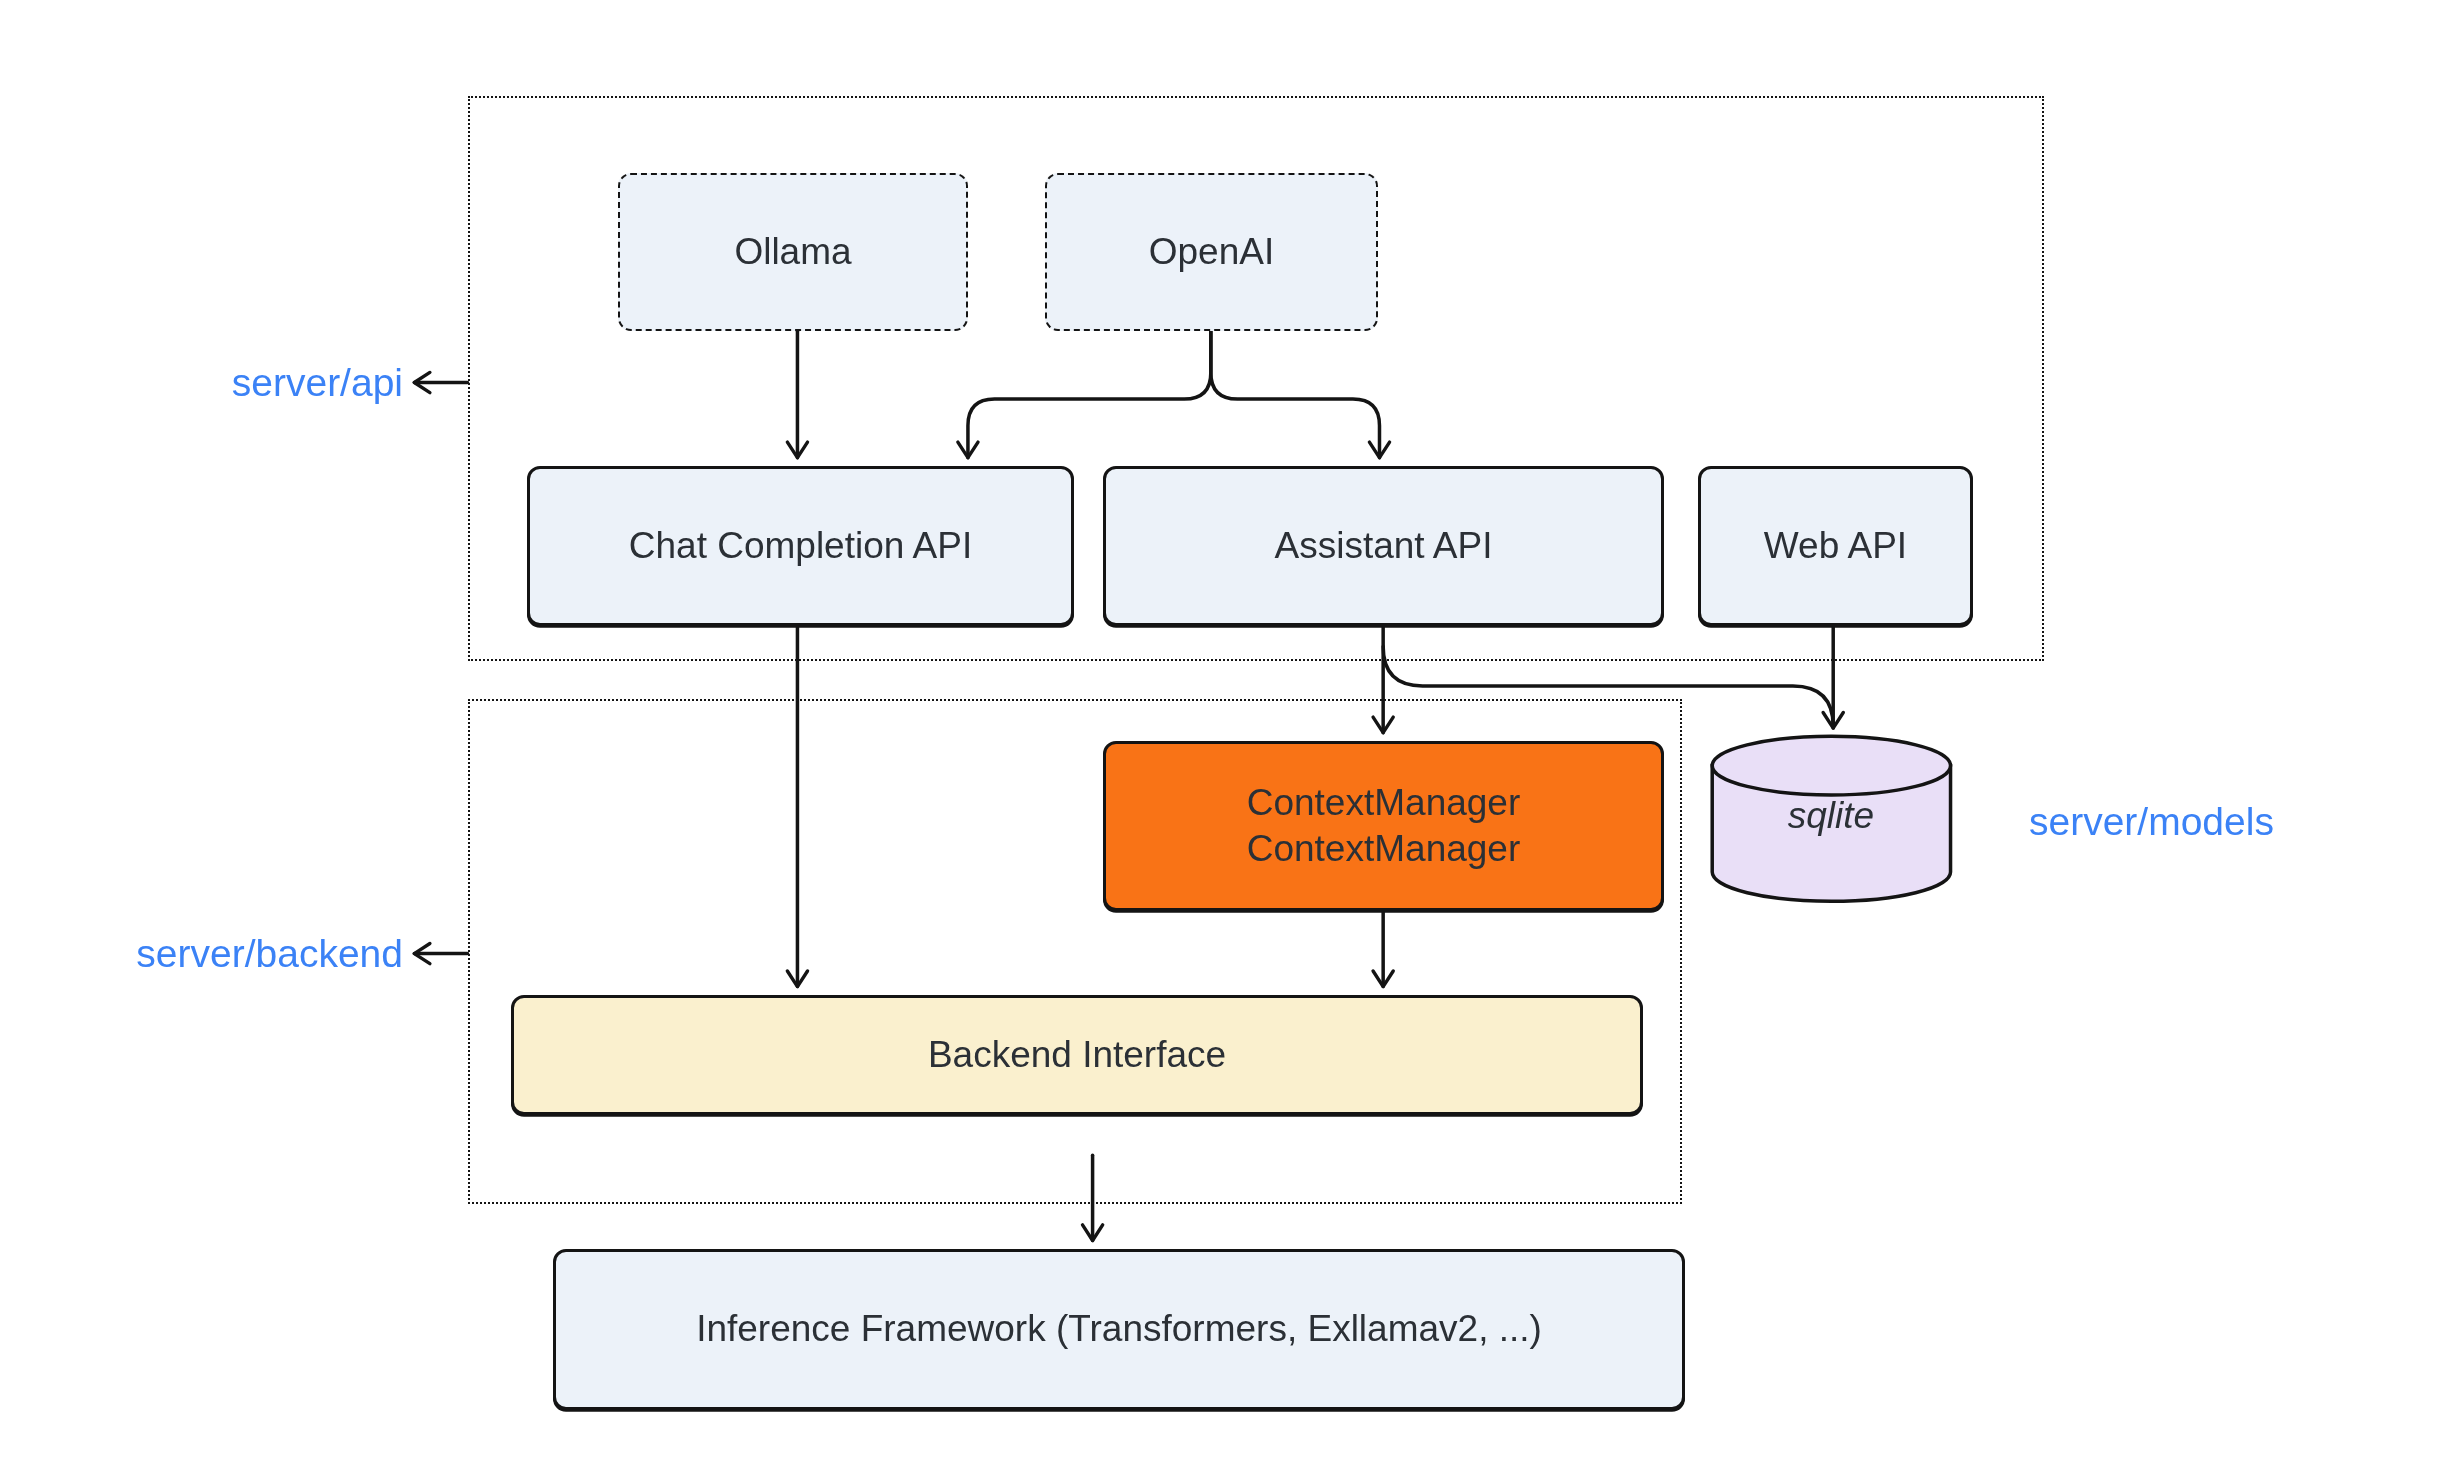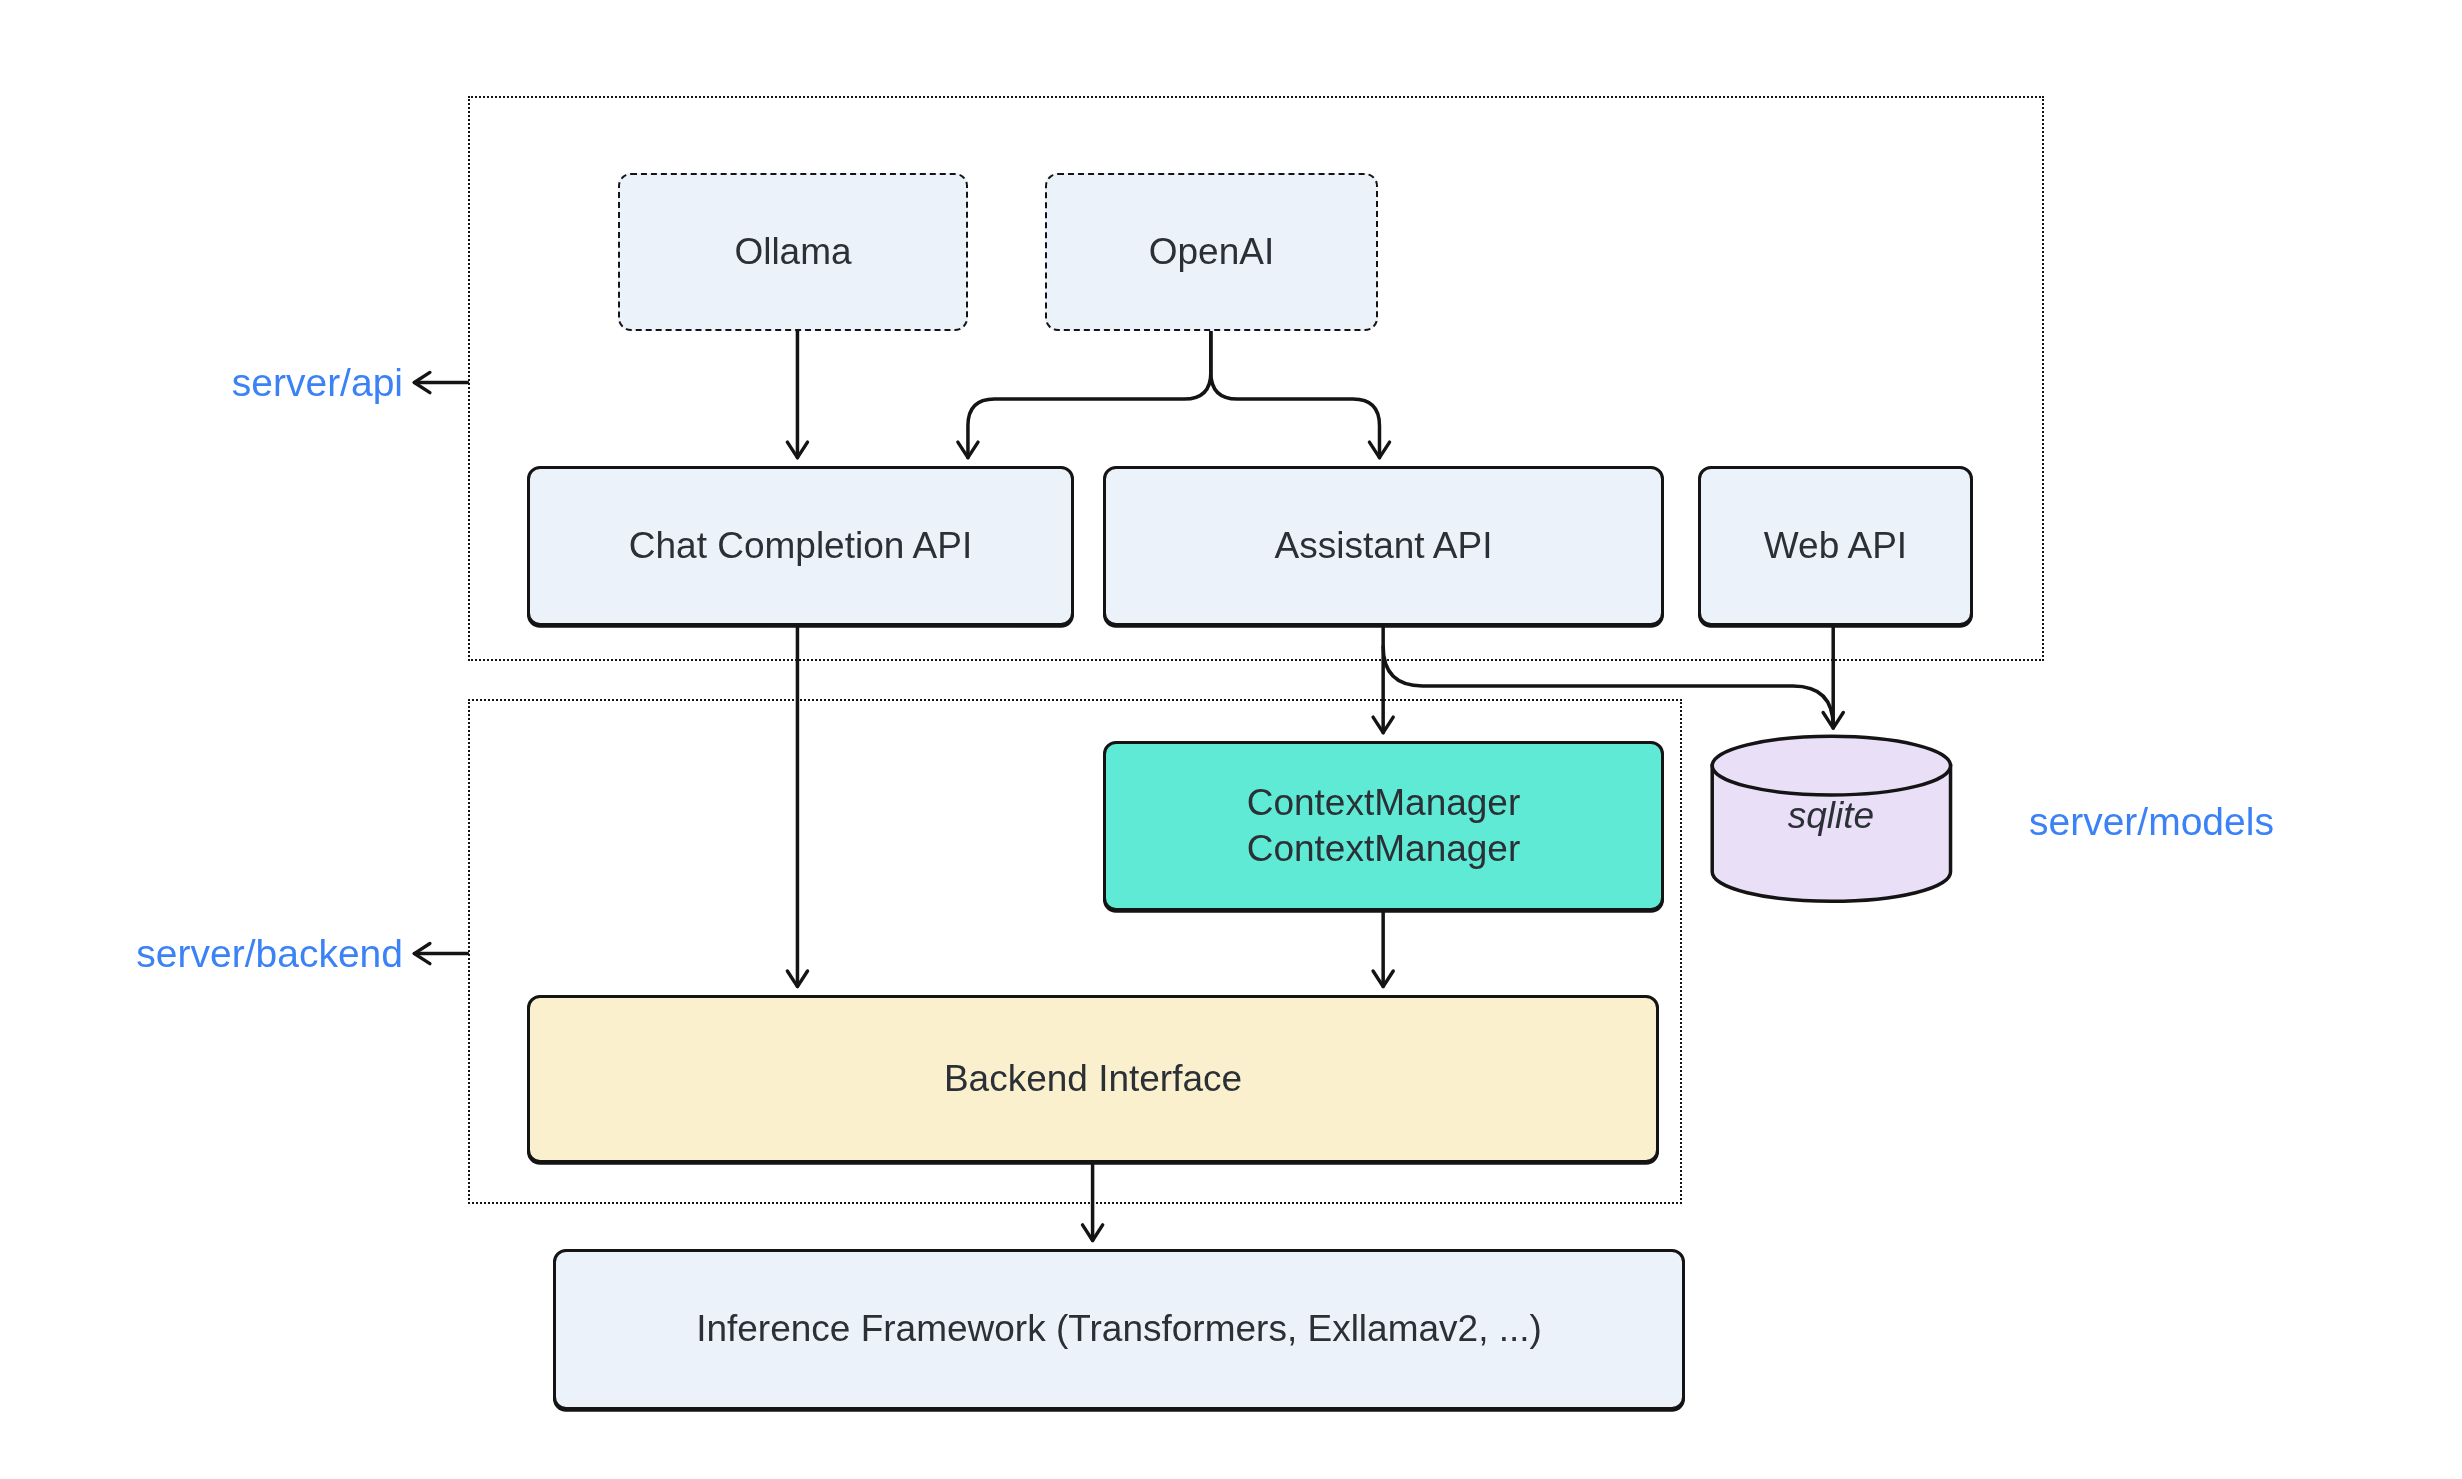--- a/index.html
+++ b/index.html
@@ -31,21 +31,21 @@
     border: 3.2px solid #141414;
     border-radius: 13px;
     box-sizing: border-box;
     box-shadow: 0 1.8px 0 0 #141414;
   }
   .node.dashed {
     border-style: dashed;
     border-width: 2.9px;
     box-shadow: none;
   }
-  .node.green  { background: #5eead4; }
+  .node.green  { background: #f97316; }
   .node.yellow { background: #faf0ce; }
   .side-label {
     position: absolute;
     font-size: 39px;
     line-height: 55px;
     height: 55px;
     color: #3b82f6;
     white-space: nowrap;
   }
   .right-align { text-align: right; }
@@ -117,21 +117,21 @@
 
   <div class="node" style="left:1698px; top:466px; width:275px; height:160px;">
     <span>Web API</span>
   </div>
 
   <div class="node green" style="left:1103px; top:741px; width:561px; height:170px;">
     <span>ContextManager</span>
     <span>ContextManager</span>
   </div>
 
-  <div class="node yellow" style="left:527px; top:995px; width:1132px; height:168px;">
+  <div class="node yellow" style="left:511px; top:995px; width:1132px; height:120px;">
     <span>Backend Interface</span>
   </div>
 
   <div class="node" style="left:527px; top:1249px; width:1132px; height:161px;margin-left:26px;">
     <span>Inference Framework (Transformers, Exllamav2, ...)</span>
   </div>
 
   <div class="cyl-label" style="left:1712px; top:795px; width:238px;">sqlite</div>
 
   <div class="side-label right-align" style="left:128px; top:355px; width:275px;">server/api</div>

